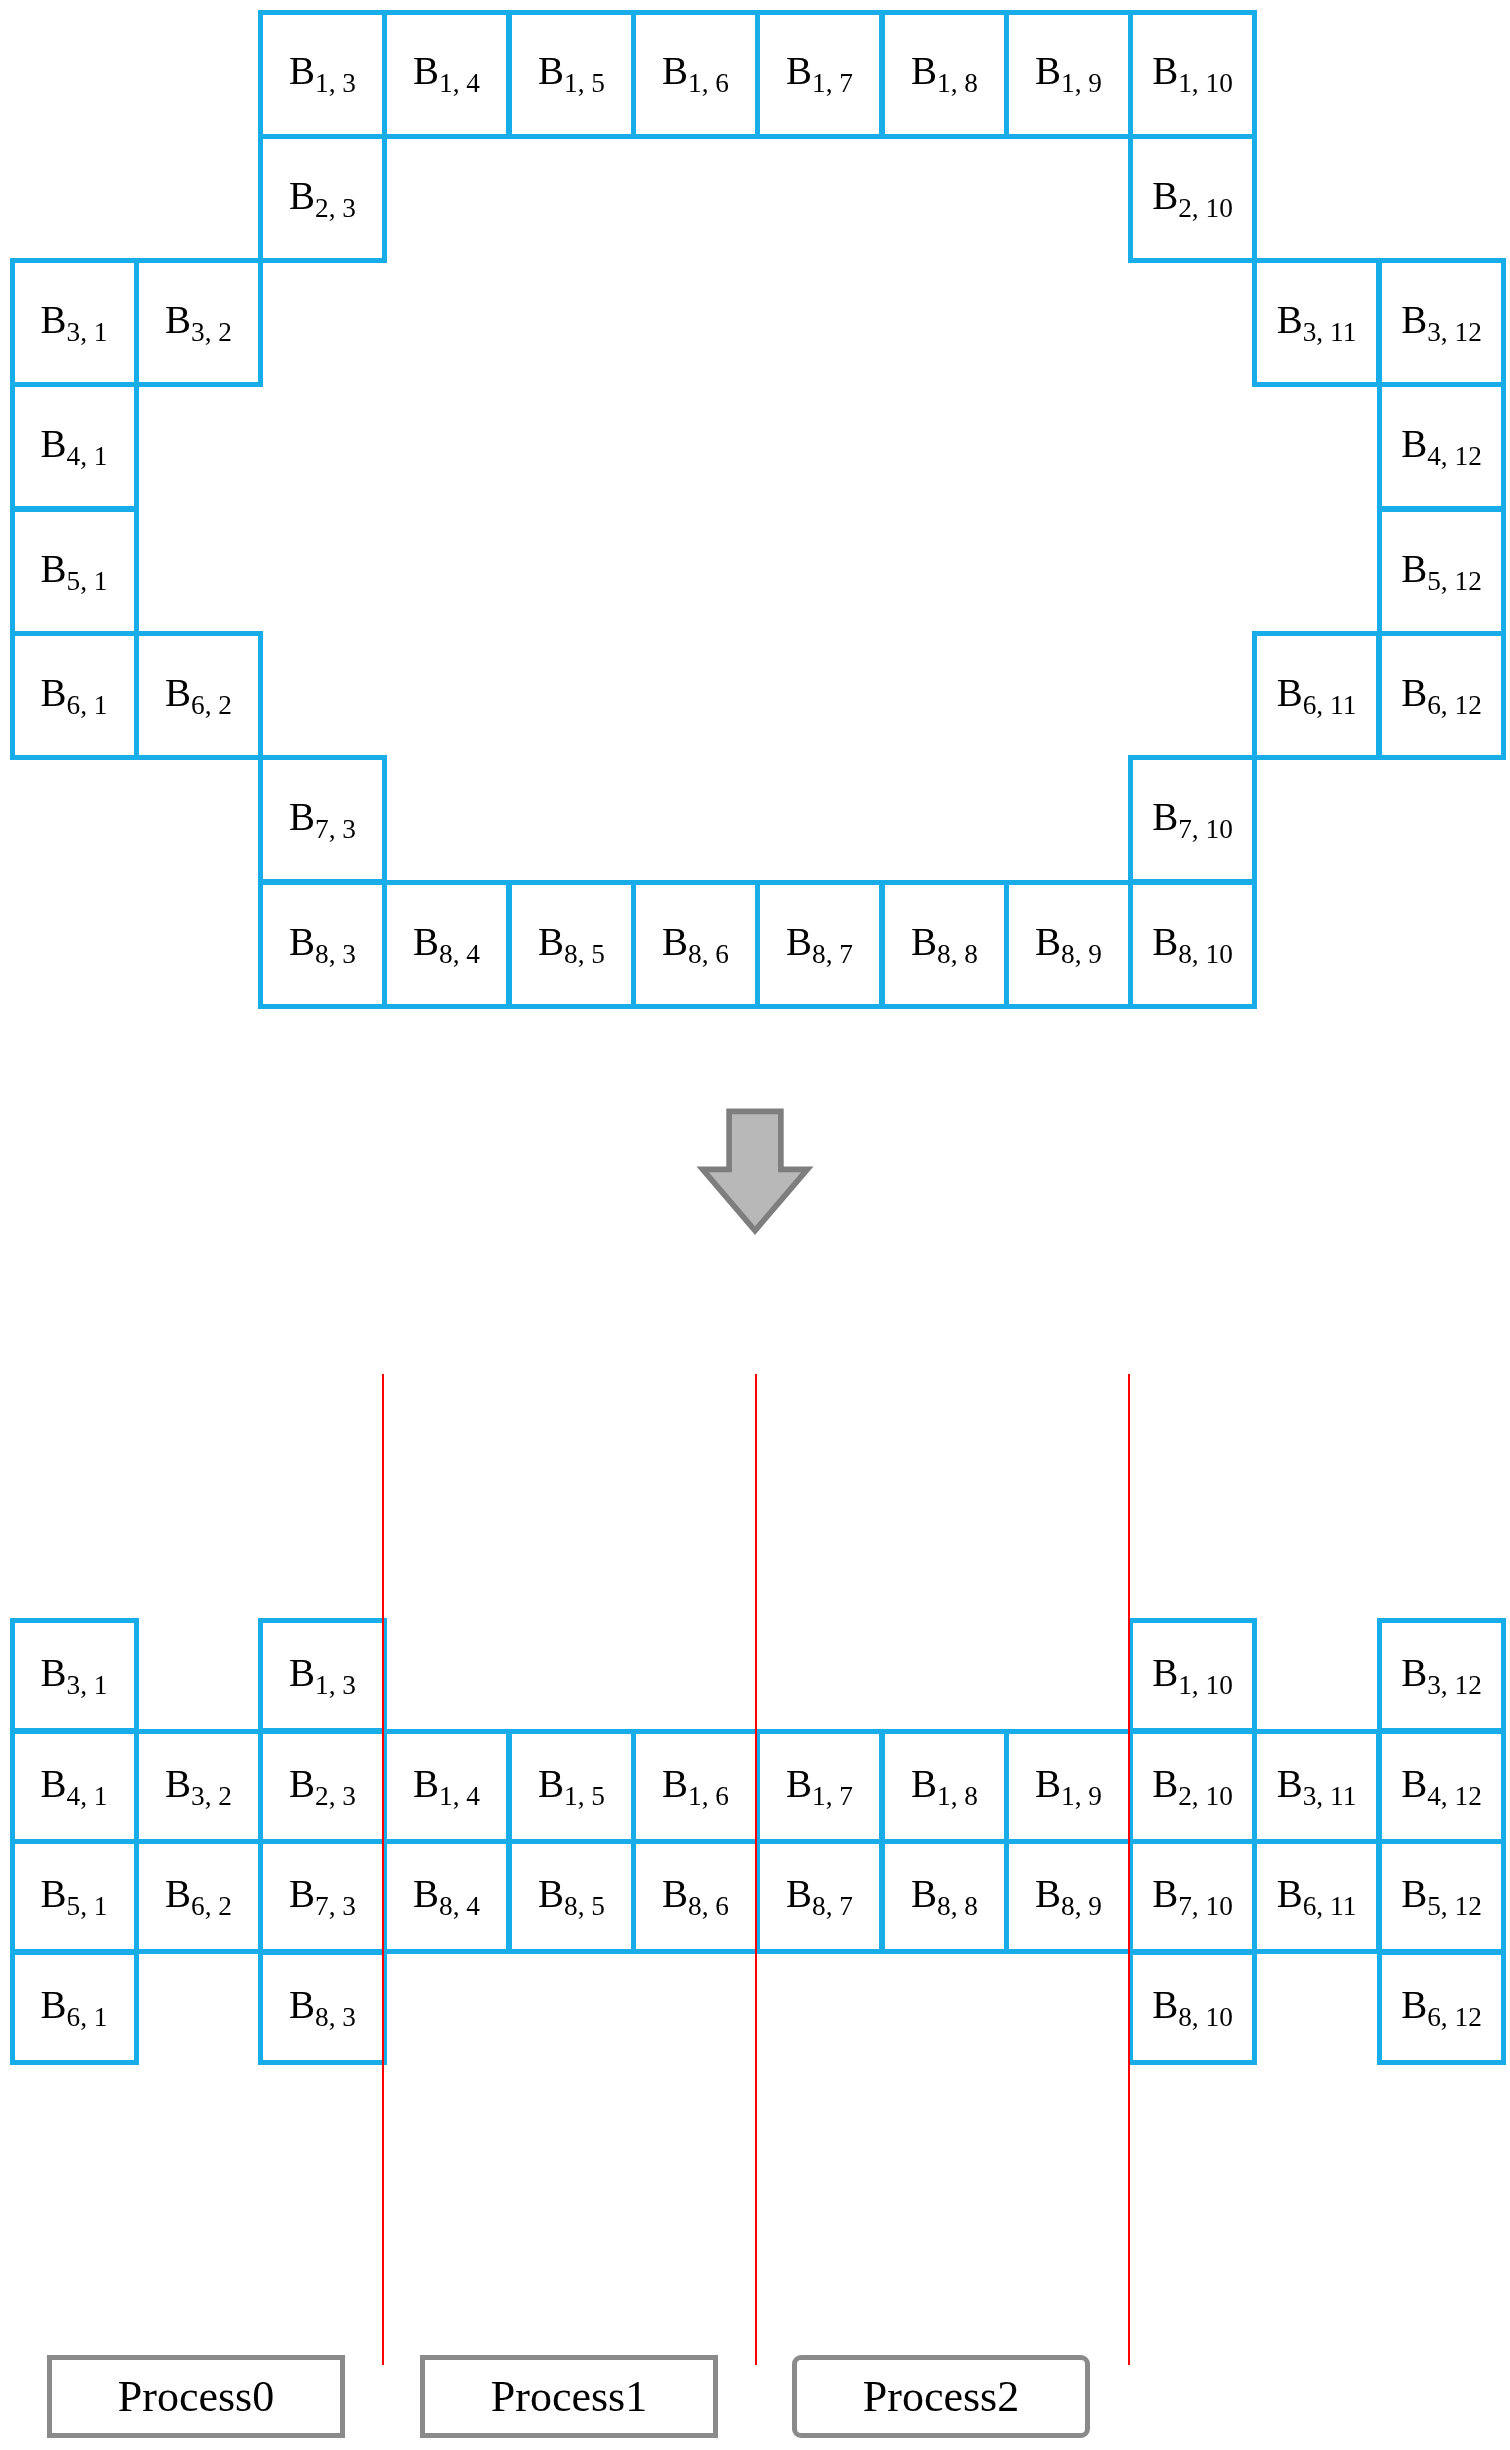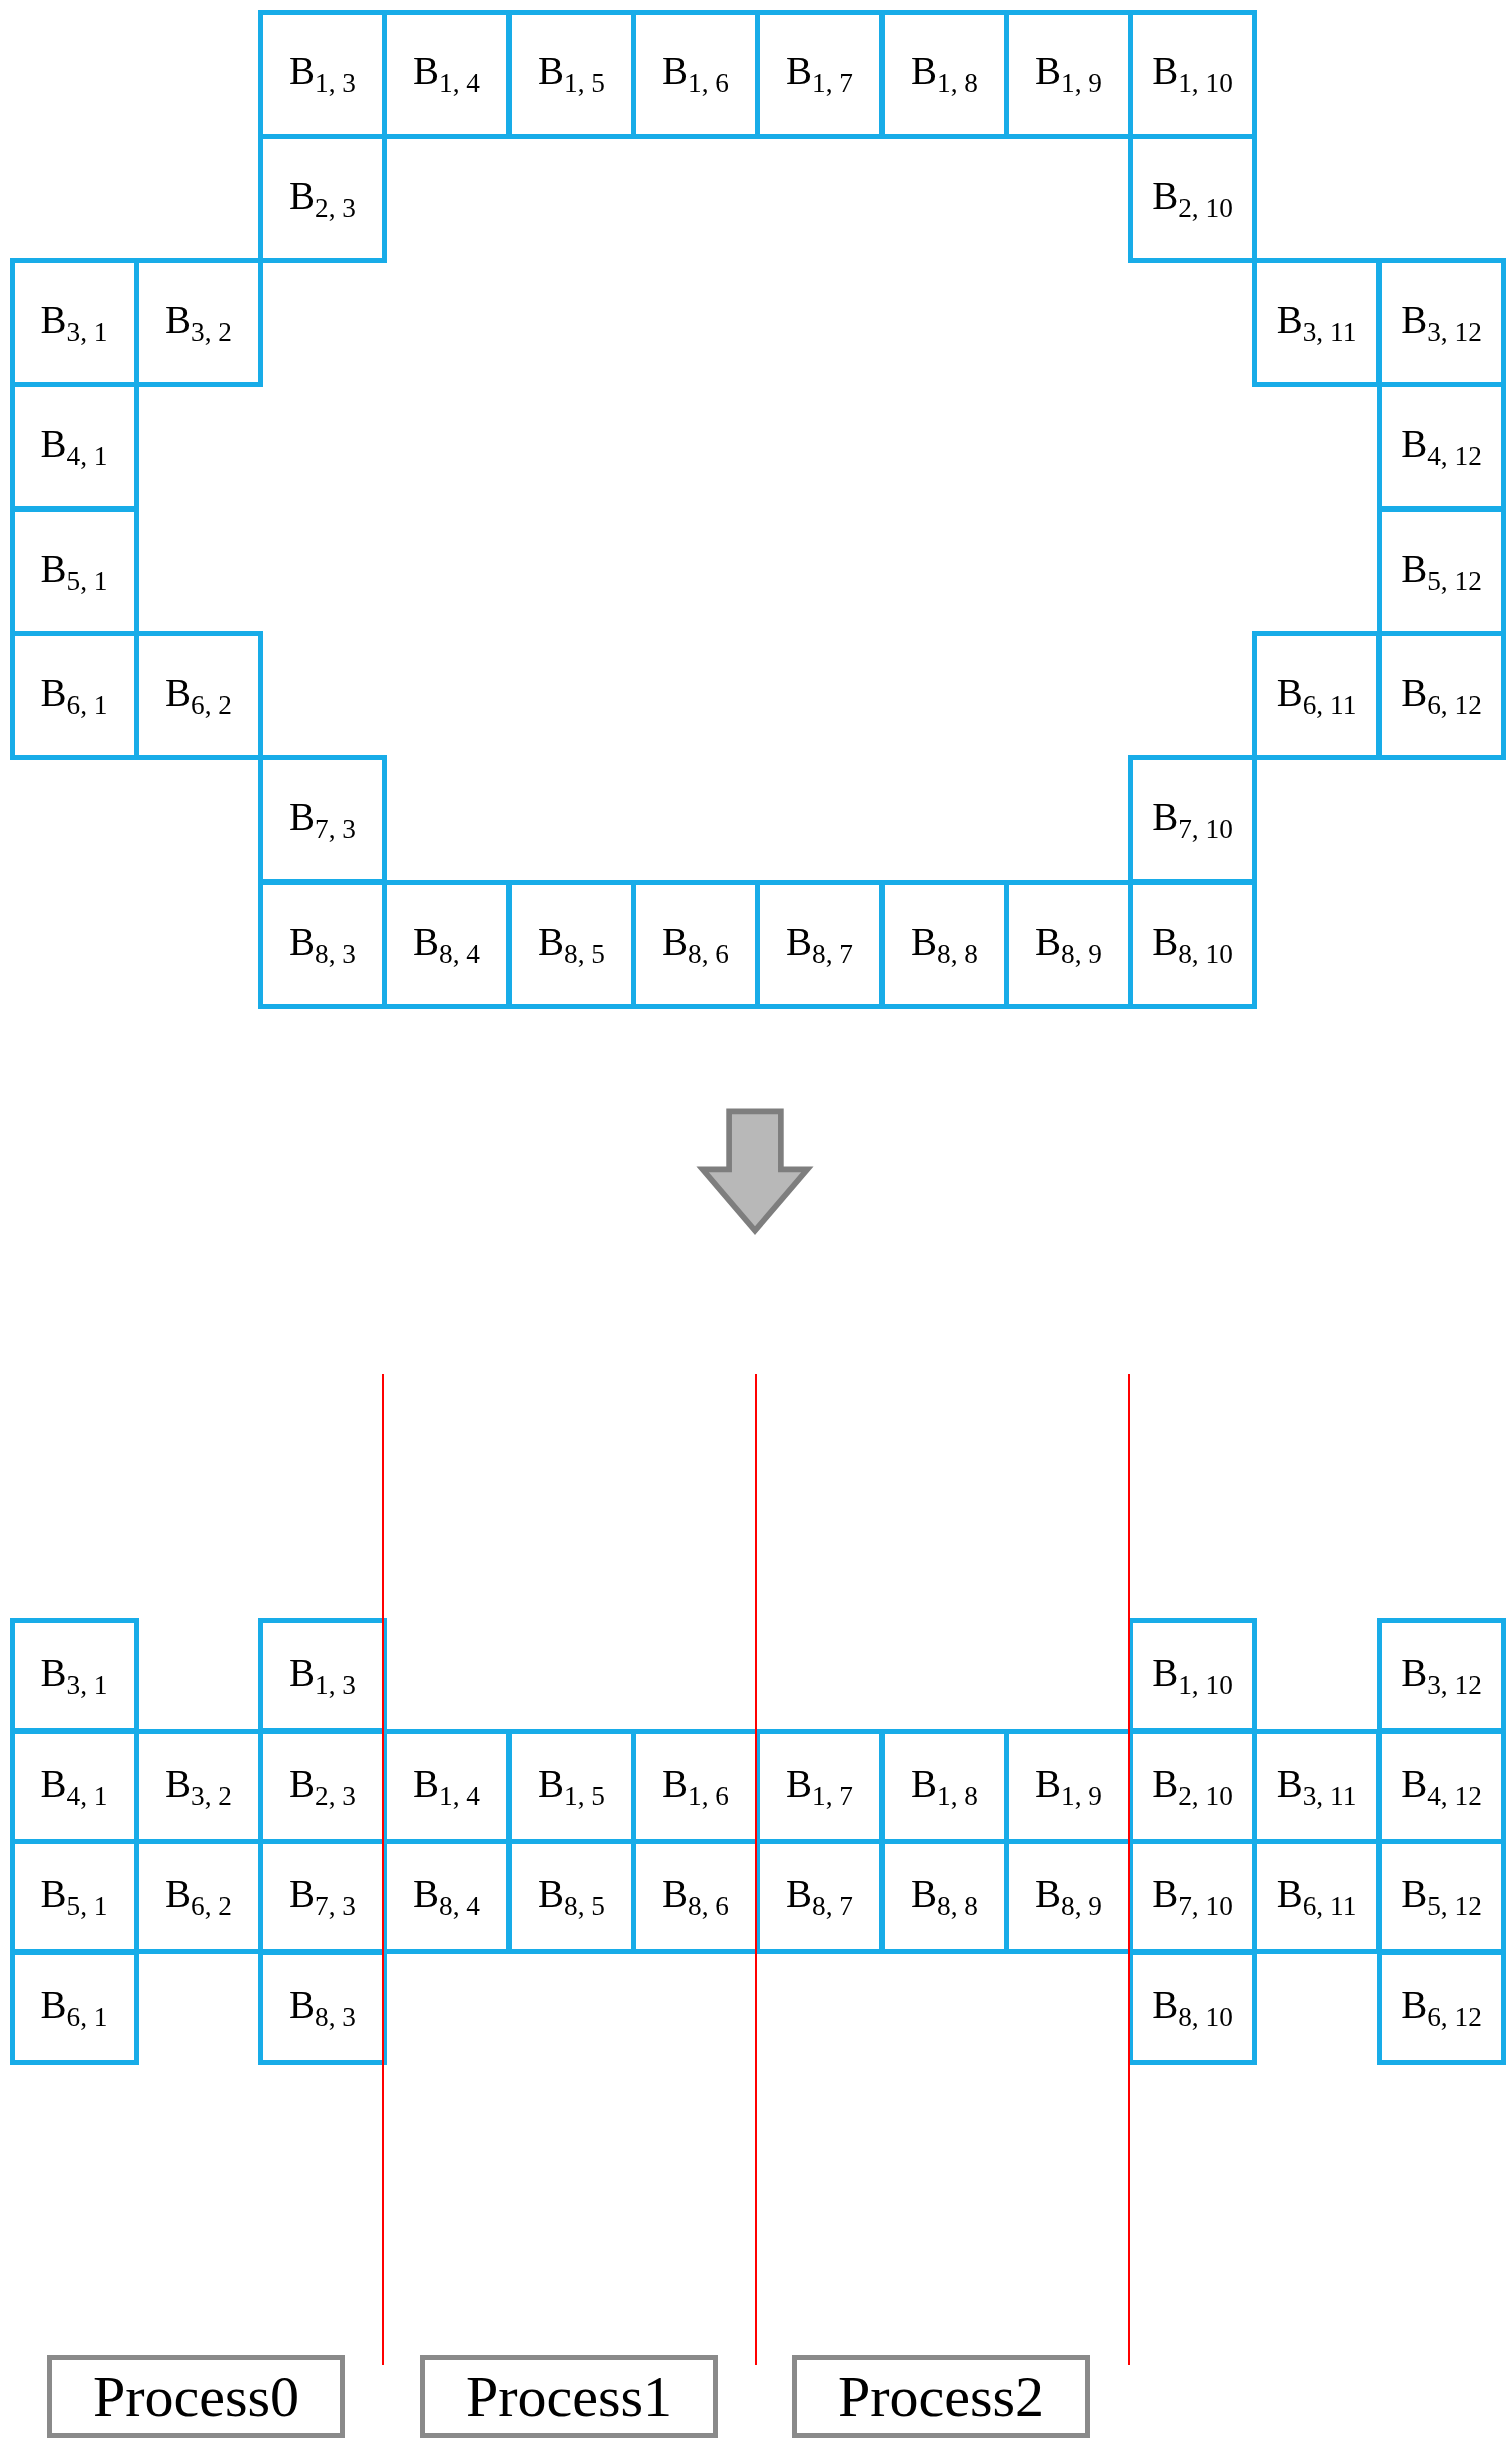--- a/index.html
+++ b/index.html
@@ -82,24 +82,24 @@
     height: 83px;
     box-sizing: border-box;
     border: 5px solid var(--process-border, #8A8A8A);
     background: #ffffff;
     display: flex;
     align-items: center;
     justify-content: center;
   }
   .process-box:nth-child(1) { left: 47px;  }
   .process-box:nth-child(2) { left: 420px; }
-  .process-box:nth-child(3) { left: 792px; }
+  .process-box:nth-child(3) { left: 792px; border-radius: 9px; }
   .process-box:nth-child(4) { left: 1165px; }
   .process-label {
-    font-size: 58px;
+    font-size: 44px;
     color: var(--text-color, #000);
     line-height: 1;
   }
 </style>
 </head>
 <body style="--block-border: #18ACE8; --partition-color: #FF0000; --process-border: #8A8A8A; --arrow-fill: #B8B8B8; --arrow-stroke: #7E7E7E; --text-color: #000000; background: rgb(255, 255, 255);">
 
 <div class="stage">
 
   <div class="grid" id="top-grid">

